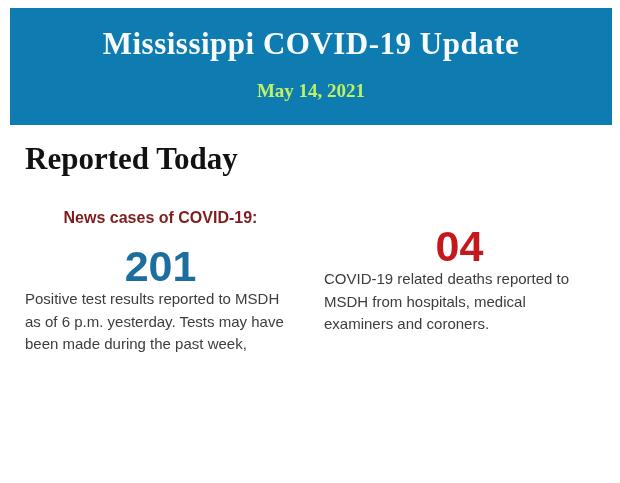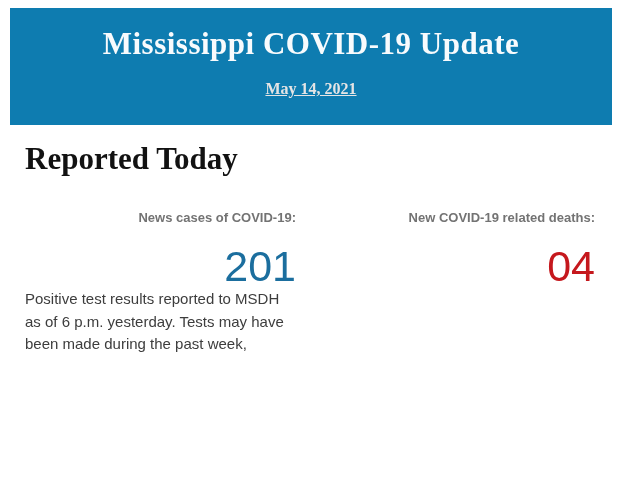--- a/index.html
+++ b/index.html
@@ -26,53 +26,52 @@
   }
   .banner-title {
     color: #f8fbfd;
     font-family: "Liberation Serif", "DejaVu Serif", serif;
     font-weight: bold;
     font-size: 31px;
     line-height: 38px;
     letter-spacing: 0.5px;
   }
   .banner-date {
-    color: #e5e5e5;
+    color: #bef264;
     font-family: "Liberation Serif", "DejaVu Serif", serif;
     font-weight: bold;
-    font-size: 16px;
+    font-size: 19px;
     margin-top: 17px;
-    text-decoration: underline;
   }
   
   .section-heading {
     margin: 15px 25px 0 25px;
     font-family: "Liberation Serif", "DejaVu Serif", serif;
     font-weight: bold;
     font-size: 31px;
     line-height: 37px;
     color: #121212;
   }
   
   .stats-grid {
     display: grid;
     grid-template-columns: 1fr 1fr;
     column-gap: 28px;
     margin: 31px 25px 0 25px;
   }
   .stat-label {
-    text-align: right;
+    text-align: center;
     font-weight: bold;
-    font-size: 13px;
+    font-size: 16px;
     line-height: 20px;
-    color: #737373;
+    color: #7f1d1d;
   }
   .stat-value {
-    text-align: right;
-    font-weight: normal;
+    text-align: center;
+    font-weight: bold;
     font-size: 43px;
     line-height: 44px;
     margin-top: 16px;
   }
   .stat-desc {
     font-size: 15px;
     line-height: 22.5px;
     color: #3d3d3d;
     text-align: left;
   }
@@ -91,19 +90,19 @@
 
   <div class="stats-grid">
 
     <div class="stat-col">
       <div class="stat-label">News cases of COVID-19:</div>
       <div class="stat-value" style="color: rgb(27, 110, 158);">201</div>
       <div class="stat-desc">Positive test results reported to MSDH as of 6 p.m. yesterday. Tests may have been made during the past week,</div>
     </div>
 
     <div class="stat-col">
-      <div class="stat-label">New COVID-19 related deaths:</div>
       <div class="stat-value" style="color: rgb(197, 24, 29);">04</div>
+      <div class="stat-desc">COVID-19 related deaths reported to MSDH from hospitals, medical examiners and coroners.</div>
     </div>
 
   </div>
 
 </div>
 
 </body></html>

